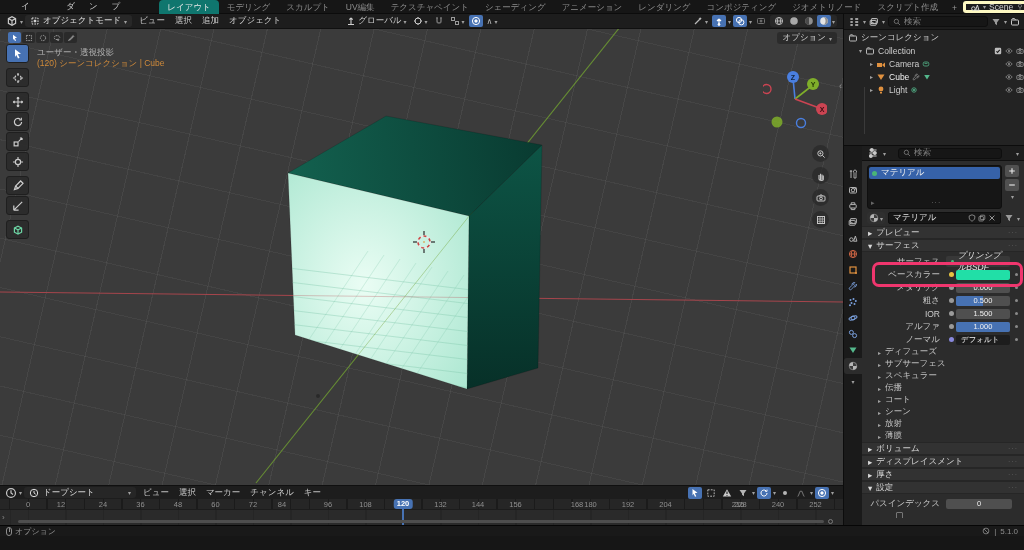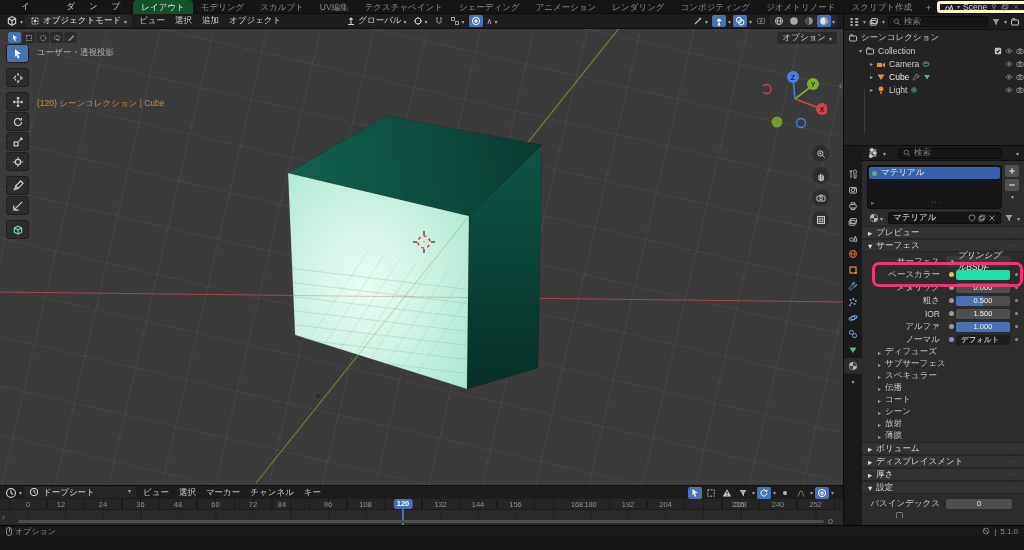--- a/index.html
+++ b/index.html
@@ -12,21 +12,21 @@
   .titlebar .blogo { margin:0 5px 0 4px; }
   .win-controls { margin-left:auto; display:flex; }
   .win-btn { width:30px; text-align:center; font-size:9px; color:#cfcfcf; line-height:14px; }
 
   
   .topbar { height:14px; display:flex; align-items:center; background:#161616; border-bottom:1px solid #0c0c0c; }
   .topbar .blogo { margin:0 6px 0 8px; }
   .menu-item { padding:0 7px; color:#cfcfcf; }
   .ws-tabs { display:flex; margin-left:6px; align-items:stretch; height:14px; }
   .ws-tab { padding:2px 8px 0; color:#8d8d8d; border-radius:4px 4px 0 0; white-space:nowrap; }
-  .ws-tab.active { background:#14532d; color:#e8e8e8; }
+  .ws-tab.active { background:#0f766e; color:#e8e8e8;margin-left:26px; }
   .ws-add { padding:2px 6px 0; color:#9a9a9a; }
   .topbar-right { margin-left:auto; display:flex; align-items:center; gap:4px; padding-right:4px; }
   .db-chip { display:flex; align-items:center; gap:3px; background:#1d1d1d; border:3px solid #fef9c3; border-radius:3px; height:12px; padding:0 4px; color:#d4d4d4; }
 
   
   .main { display:flex; height:511px; }
   .left-col { width:844px; display:flex; flex-direction:column; border-right:1px solid #0c0c0c; }
   .right-col { width:180px; display:flex; flex-direction:column; }
 
   
@@ -43,35 +43,35 @@
   
   .viewport { position:relative; flex:1; background:#3b3b3b; overflow:hidden;
     background-image:
       repeating-linear-gradient(103deg, rgba(145,145,145,.13) 0 1px, transparent 1px 52px),
       repeating-linear-gradient(13deg, rgba(145,145,145,.10) 0 1px, transparent 1px 48px); }
   .scene-svg { position:absolute; inset:0; }
   .sel-tools { position:absolute; left:8px; top:3px; display:flex; gap:1px; }
   .sel-btn { width:13px; height:11px; background:#282828e0; border-radius:2px; display:flex; align-items:center; justify-content:center; color:#b9b9b9; }
   .sel-btn.active { background:#4772b3; color:#fff; }
   .vp-text { position:absolute; left:37px; top:18px; line-height:11px; color:#b4b4b4; font-size:8.5px; }
-  .vp-text .ctx { color:#cf8a3a;margin-top:40px; }
+  .vp-text .ctx { color:#cf8a3a; }
   .vp-toolbar { position:absolute; left:6px; top:15px; display:flex; flex-direction:column; gap:1px; }
   .tool-btn { width:23px; height:19px; background:rgba(42,42,42,.88); border:1px solid #1f1f1f; border-radius:3px; display:flex; align-items:center; justify-content:center; color:#cdcdcd; }
   .tool-btn.active { background:#4772b3; color:#fff; }
   .tool-gap { height:3px; }
   .vp-options { position:absolute; right:6px; top:3px; height:12px; background:#2a2a2ae6; border-radius:3px; display:flex; align-items:center; gap:3px; padding:0 5px; color:#cdcdcd; }
   .collapse-arrow { position:absolute; right:1px; top:52px; color:#9a9a9a; font-size:9px; }
   .nav-gizmo { position:absolute; right:16px; top:40px; }
   .nav-icons { position:absolute; right:14px; top:116px; display:flex; flex-direction:column; gap:5px; }
   .nav-btn { width:17px; height:17px; border-radius:50%; background:rgba(40,40,40,.72); display:flex; align-items:center; justify-content:center; color:#c6c6c6; }
 
   
   .dopesheet { height:40px; background:#262626; border-top:1px solid #101010; display:flex; flex-direction:column; }
   .ds-header { height:13px; background:#1d1d1d; display:flex; align-items:center; gap:2px; padding:0 5px; }
-  .ds-dd { display:flex; gap:4px; background:#262626; border-radius:3px; height:11px; padding:0 5px; width:112px; color:#dedede; }
+  .ds-dd { display:flex; align-items:center; gap:4px; background:#262626; border-radius:3px; height:11px; padding:0 5px; width:112px; color:#dedede; }
   .ds-dd .lbl { flex:1; }
   .ds-menu { padding:0 5px; color:#cfcfcf; }
   .ds-right { margin-left:auto; display:flex; align-items:center; gap:2px; padding-right:4px; }
   .ds-body { position:relative; flex:1; background:#2a2a2a; }
   .ds-ruler { position:absolute; left:0; right:0; top:0; height:11px; background:#262626; border-bottom:1px solid #1c1c1c;
     background-image:repeating-linear-gradient(90deg, rgba(0,0,0,.28) 0 1px, transparent 1px 18.75px); background-position:9px 0; }
   .ds-ruler .fr { position:absolute; top:1px; transform:translateX(-50%); font-size:7.5px; color:#8f8f8f; }
   .ds-track { position:absolute; left:0; right:0; top:11px; bottom:0;
     background-image:repeating-linear-gradient(90deg, rgba(0,0,0,.12) 0 1px, transparent 1px 37.5px); background-position:28px 0; }
   .playhead-line { position:absolute; top:10px; bottom:0; width:2px; background:#4772b3; transform:translateX(-50%); }

